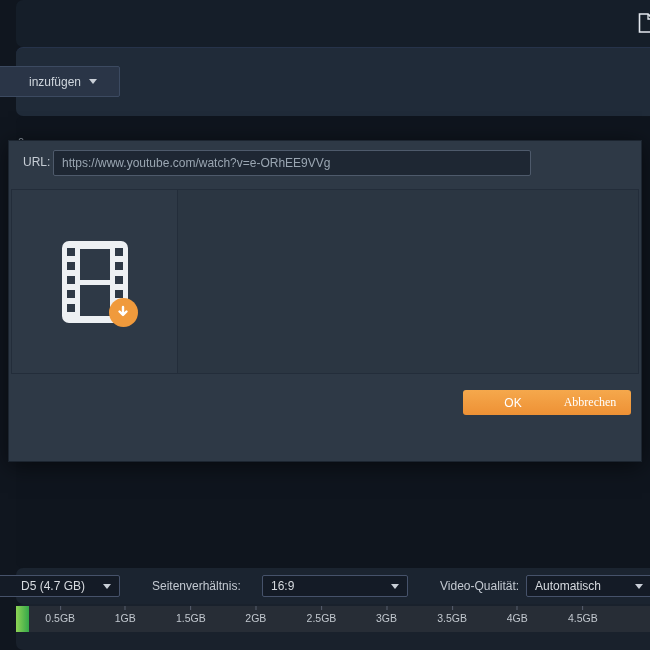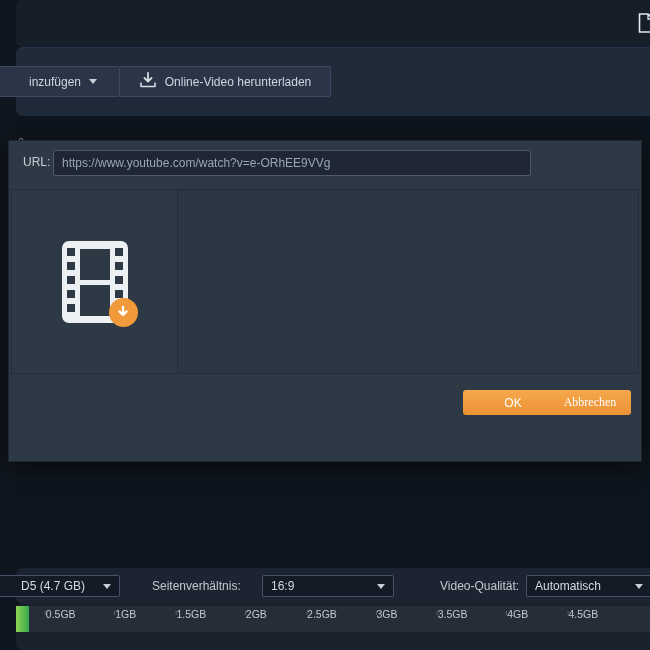--- a/index.html
+++ b/index.html
@@ -72,59 +72,50 @@
 
   
   .settings{top:568px;height:36px;background:#1b2430;padding-left:11px;}
   .sel{
     position:absolute;top:7px;height:22px;box-sizing:border-box;
     background:#141b26;border:1px solid #46526a;border-radius:2px;
     display:flex;align-items:center;justify-content:space-between;
     color:#d6dadf;font-size:12px;padding:0 8px;cursor:pointer;gap:6px;
   }
   .sel-disc{left:-36px;width:140px;padding-left:40px;}
-  .sel-aspect{left:246px;width:132px;}
+  .sel-aspect{left:246px;width:146px;}
   .sel-quality{left:510px;width:126px;}
   .set-label{position:absolute;top:0;height:36px;display:flex;align-items:center;font-size:12px;color:#c3c9d1;}
   .lbl-aspect{left:136px;}
   .lbl-quality{left:424px;}
 
   
   .bottom-strip{top:604px;height:46px;background:#19212c;}
   .capbar{position:absolute;left:0;top:2px;width:650px;height:26px;background:#272d36;}
   .cap-used{position:absolute;left:0;top:0;bottom:0;width:13px;background:linear-gradient(90deg,#8ed455,#35a84a);}
-  .tick{position:absolute;top:0;transform:translateX(-50%);display:flex;align-items:center;}
+  .tick{position:absolute;top:0;transform:translateX(-50%);display:flex;flex-direction:column;align-items:center;}
   .tick i{display:block;width:1px;height:4px;background:#596170;}
   .tick b{font-weight:normal;font-size:10.5px;color:#c2c8cf;margin-top:2px;white-space:nowrap;}
 </style>
 </head>
 <body>
 
 <div class="layer topbar">
   <span class="doc-icon">
     <svg width="16" height="20" viewBox="0 0 16 20">
       <path d="M1.5 1h8.5l4.5 4.5V19h-13z" fill="none" stroke="#e3e8ee" stroke-width="1.6"></path>
       <path d="M10 1v5h5" fill="none" stroke="#e3e8ee" stroke-width="1.3"></path>
     </svg>
   </span>
 </div>
 
 <div class="layer toolbar">
   <div class="tbtn addfiles">
     <span>inzufügen</span>
     <span class="caret"></span>
-  </div>
-  <div class="tbtn online">
-    <span>
-      <svg width="18" height="16" viewBox="0 0 18 16">
-        <path d="M9 1v8M5.5 6L9 9.5 12.5 6" stroke="#d8dde3" stroke-width="1.8" fill="none" stroke-linecap="round" stroke-linejoin="round"></path>
-        <path d="M2 11v3.5h14V11" stroke="#d8dde3" stroke-width="1.6" fill="none" stroke-linecap="round" stroke-linejoin="round"></path>
-      </svg>
-    </span>
-    <span>Online-Video herunterladen</span>
   </div>
 </div>
 
 <div class="layer content">
   <span class="frag l0">0</span>
   <span class="frag l1">PR</span>
   <span class="frag l2">PR</span>
   <span class="frag r0">ti</span>
   <span class="frag r1">ti</span>
   <span class="frag r2">ti</span>

